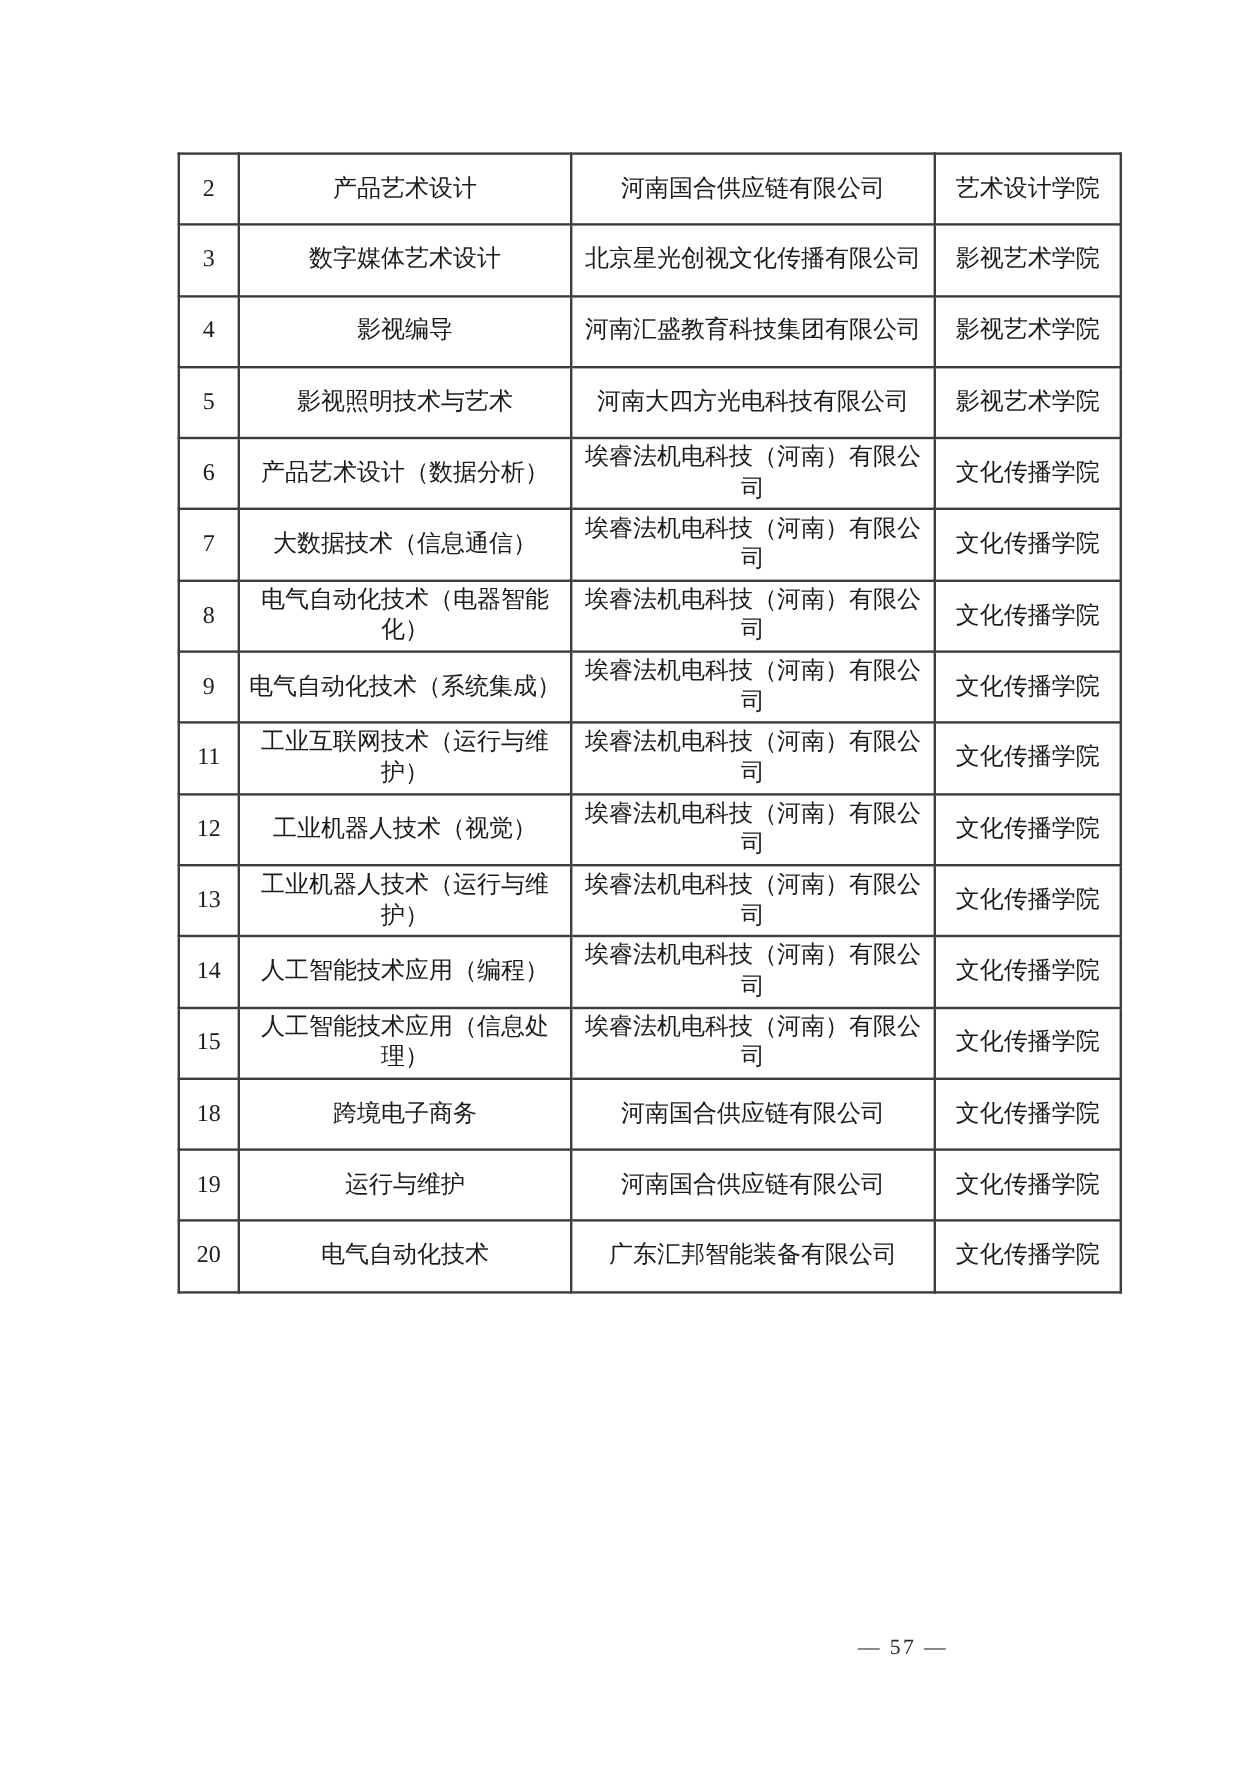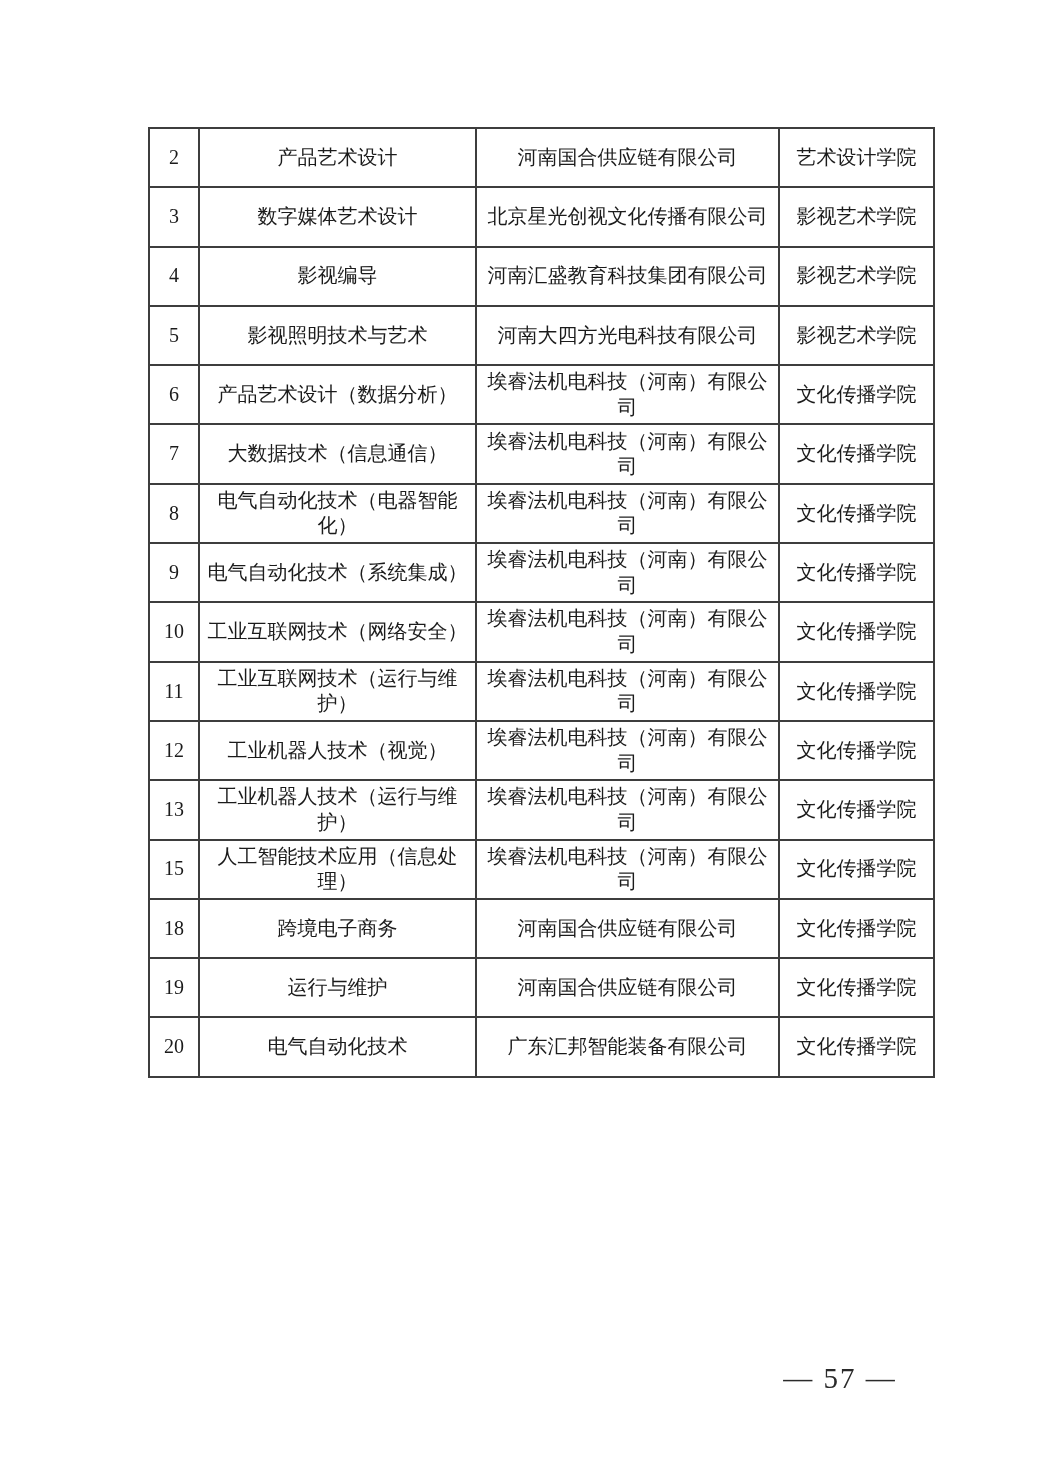--- a/index.html
+++ b/index.html
@@ -35,25 +35,24 @@
   }
   table.majors-table tr {
     height: 59.3px;
   }
   td.col-no    { width: 40px;  font-size: 19px; }
   td.col-major { width: 267px; padding: 2px 8px; }
   td.col-company { width: 293px; padding: 2px 10px; }
   td.col-college { width: 145px; padding: 2px 6px; }
   .page-footer {
     position: absolute;
-    left: 760px;
+    left: 715px;
     top: 1362px;
     width: 160px;
-    text-align: center;
-    font-size: 29px;
+    font-size: 18px;
     color: #2a2a2a;
     letter-spacing: 2px;
     white-space: nowrap;
   }
 </style>
 </head>
 <body>
 
 <div class="page">
 
@@ -101,40 +100,40 @@
           <td class="col-company">埃睿法机电科技（河南）有限公司</td>
           <td class="col-college">文化传播学院</td>
         </tr>
         <tr>
           <td class="col-no">9</td>
           <td class="col-major">电气自动化技术（系统集成）</td>
           <td class="col-company">埃睿法机电科技（河南）有限公司</td>
           <td class="col-college">文化传播学院</td>
         </tr>
         <tr>
-          <td class="col-no">10</td>
-          <td class="col-major">工业互联网技术（网络安全）</td>
-          <td class="col-company">埃睿法机电科技（河南）有限公司</td>
-          <td class="col-college">文化传播学院</td>
-        </tr>
-        <tr>
           <td class="col-no">11</td>
           <td class="col-major">工业互联网技术（运行与维护）</td>
           <td class="col-company">埃睿法机电科技（河南）有限公司</td>
           <td class="col-college">文化传播学院</td>
         </tr>
         <tr>
           <td class="col-no">12</td>
           <td class="col-major">工业机器人技术（视觉）</td>
           <td class="col-company">埃睿法机电科技（河南）有限公司</td>
           <td class="col-college">文化传播学院</td>
         </tr>
         <tr>
           <td class="col-no">13</td>
           <td class="col-major">工业机器人技术（运行与维护）</td>
+          <td class="col-company">埃睿法机电科技（河南）有限公司</td>
+          <td class="col-college">文化传播学院</td>
+        </tr>
+        <tr>
+          <td class="col-no">14</td>
+          <td class="col-major">人工智能技术应用（编程）</td>
           <td class="col-company">埃睿法机电科技（河南）有限公司</td>
           <td class="col-college">文化传播学院</td>
         </tr>
         <tr>
           <td class="col-no">15</td>
           <td class="col-major">人工智能技术应用（信息处理）</td>
           <td class="col-company">埃睿法机电科技（河南）有限公司</td>
           <td class="col-college">文化传播学院</td>
         </tr>
         <tr>

